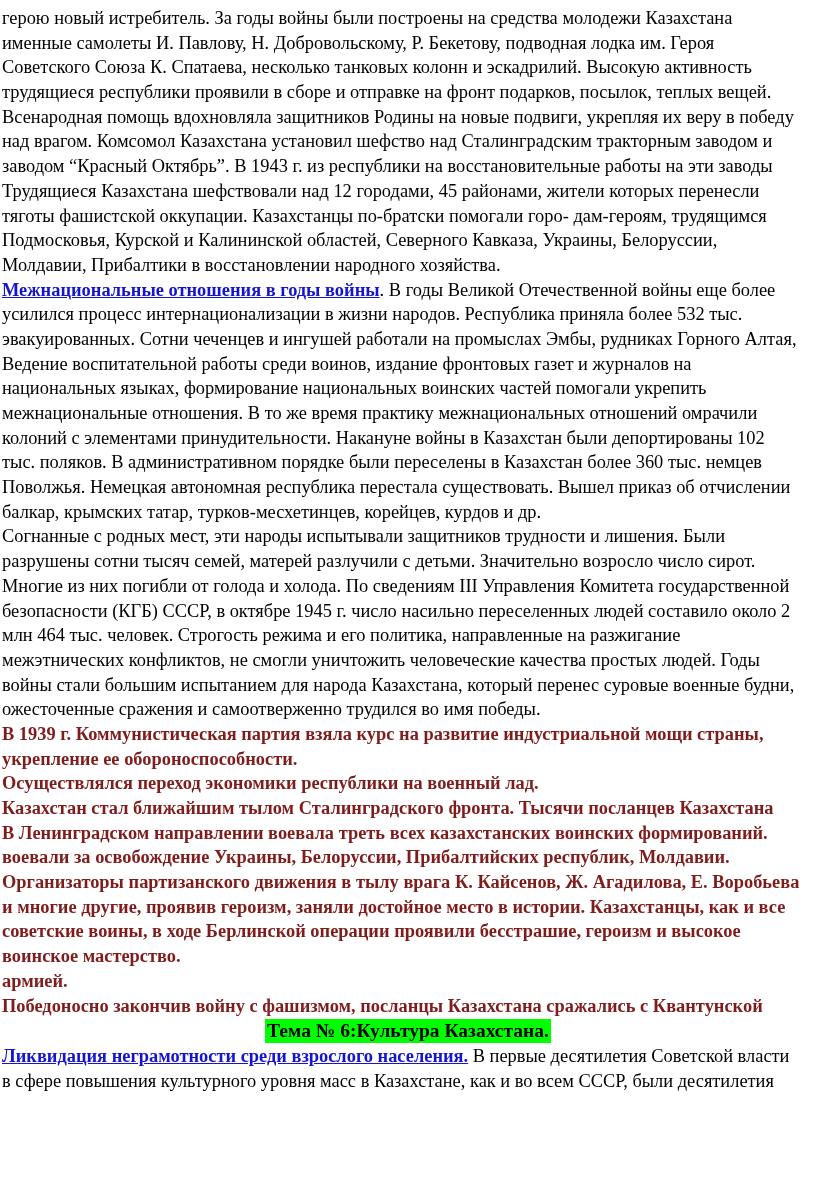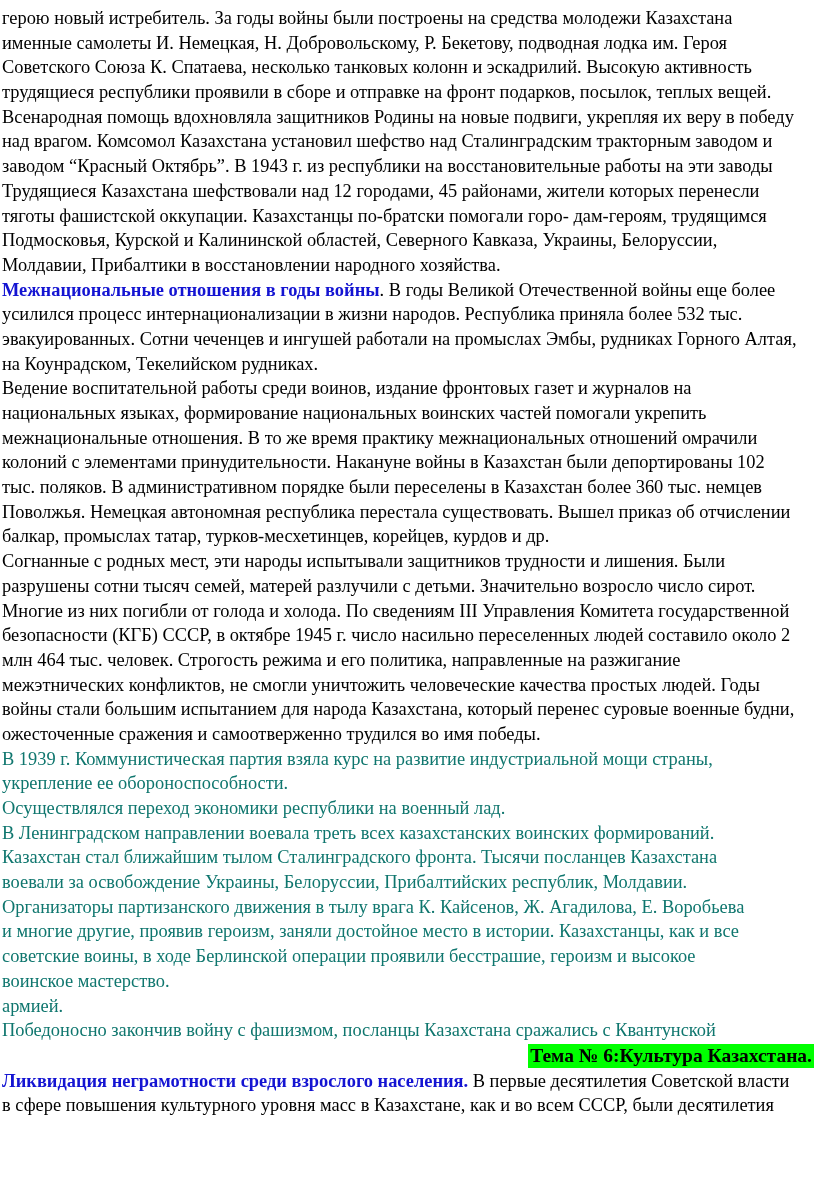--- a/index.html
+++ b/index.html
@@ -30,97 +30,97 @@
       white-space: normal;
     }
     .line {
       display: block;
       white-space: nowrap;
       height: 24.7px;
     }
     .blue-head {
       color: #1414d2;
       font-weight: bold;
+      text-decoration: underline;
     }
     .purple {
-      color: #0f766e;
-      font-weight: normal;
+      color: #7f1d1d;
+      font-weight: bold;
     }
     .theme-wrap {
       display: block;
-      text-align: right;
+      text-align: center;
       height: 24.7px;
       margin-top: 1px;
     }
     .theme {
       display: inline-block;
       background: #00ff00;
       font-weight: bold;
       font-size: 19.5px;
       line-height: 24px;
       padding: 0 2px;
       color: #000000;
     }
   </style>
 </head>
 <body>
 
 <div class="page">
 
   <div class="para">
     <span class="line">герою новый истребитель. За годы войны были построены на средства молодежи Казахстана</span>
-    <span class="line">именные самолеты И. Немецкая, Н. Добровольскому, Р. Бекетову, подводная лодка им. Героя</span>
+    <span class="line">именные самолеты И. Павлову, Н. Добровольскому, Р. Бекетову, подводная лодка им. Героя</span>
     <span class="line">Советского Союза  К. Спатаева, несколько танковых колонн и эскадрилий. Высокую активность</span>
     <span class="line">трудящиеся республики проявили в сборе и отправке на фронт подарков, посылок, теплых вещей.</span>
     <span class="line">Всенародная помощь вдохновляла защитников Родины на новые подвиги, укрепляя их веру в победу</span>
     <span class="line">над врагом. Комсомол Казахстана установил шефство над Сталинградским тракторным заводом и</span>
     <span class="line">заводом “Красный Октябрь”. В 1943 г. из республики на восстановительные работы на эти заводы</span>
   </div>
 
   <div class="para">
     <span class="line">Трудящиеся Казахстана шефствовали над 12 городами, 45 районами, жители которых перенесли</span>
     <span class="line">тяготы фашистской оккупации. Казахстанцы по-братски помогали горо- дам-героям, трудящимся</span>
     <span class="line">Подмосковья, Курской и Калининской областей, Северного Кавказа, Украины, Белоруссии,</span>
     <span class="line">Молдавии, Прибалтики в восстановлении народного хозяйства.</span>
   </div>
 
   <div class="para">
     <span class="line"><span class="blue-head">Межнациональные отношения в годы войны</span><span>. В годы Великой Отечественной войны еще более</span></span>
     <span class="line">усилился процесс интернационализации в жизни народов. Республика приняла более 532 тыс.</span>
     <span class="line">эвакуированных. Сотни чеченцев и ингушей работали на промыслах Эмбы, рудниках Горного Алтая,</span>
-    <span class="line">на Коунрадском, Текелийском рудниках.</span>
   </div>
 
   <div class="para">
     <span class="line">Ведение воспитательной работы среди воинов, издание фронтовых газет и журналов на</span>
     <span class="line">национальных языках, формирование национальных воинских частей помогали укрепить</span>
     <span class="line">межнациональные отношения. В то же время практику межнациональных отношений омрачили</span>
     <span class="line">колоний с элементами принудительности. Накануне войны в Казахстан были депортированы 102</span>
     <span class="line">тыс. поляков. В административном порядке были переселены в Казахстан более 360 тыс. немцев</span>
     <span class="line">Поволжья. Немецкая автономная республика перестала существовать. Вышел приказ об отчислении</span>
-    <span class="line">балкар, промыслах татар, турков-месхетинцев, корейцев, курдов и др.</span>
+    <span class="line">балкар, крымских татар, турков-месхетинцев, корейцев, курдов и др.</span>
   </div>
 
   <div class="para">
     <span class="line">Согнанные с родных мест, эти народы испытывали защитников трудности и лишения. Были</span>
     <span class="line">разрушены сотни тысяч семей, матерей разлучили с детьми. Значительно возросло число сирот.</span>
     <span class="line">Многие из них погибли от голода и холода. По сведениям III Управления Комитета государственной</span>
     <span class="line">безопасности (КГБ) СССР, в октябре 1945 г. число насильно переселенных людей составило около 2</span>
     <span class="line">млн 464 тыс. человек. Строгость режима и его политика, направленные на разжигание</span>
     <span class="line">межэтнических конфликтов, не смогли уничтожить человеческие качества простых людей. Годы</span>
     <span class="line">войны стали большим испытанием для народа Казахстана, который перенес суровые военные будни,</span>
     <span class="line">ожесточенные сражения и самоотверженно трудился во имя победы.</span>
   </div>
 
   <div class="para purple">
     <span class="line">В 1939 г. Коммунистическая партия взяла курс на развитие индустриальной мощи страны,</span>
     <span class="line">укрепление ее обороноспособности.</span>
     <span class="line">Осуществлялся переход экономики республики на военный лад.</span>
+    <span class="line">Казахстан стал ближайшим тылом Сталинградского фронта. Тысячи посланцев Казахстана</span>
     <span class="line">В Ленинградском направлении воевала треть всех казахстанских воинских формирований.</span>
-    <span class="line">Казахстан стал ближайшим тылом Сталинградского фронта. Тысячи посланцев Казахстана</span>
     <span class="line">воевали за освобождение Украины, Белоруссии, Прибалтийских республик, Молдавии.</span>
     <span class="line">Организаторы партизанского движения в тылу врага К. Кайсенов, Ж. Агадилова, Е. Воробьева</span>
     <span class="line">и многие другие, проявив героизм, заняли достойное место в истории. Казахстанцы, как и все</span>
     <span class="line">советские воины, в ходе Берлинской операции проявили бесстрашие, героизм и высокое</span>
     <span class="line">воинское мастерство.</span>
     <span class="line">армией.</span>
     <span class="line">Победоносно закончив войну с фашизмом, посланцы Казахстана сражались с Квантунской</span>
   </div>
 
   <div class="theme-wrap">

